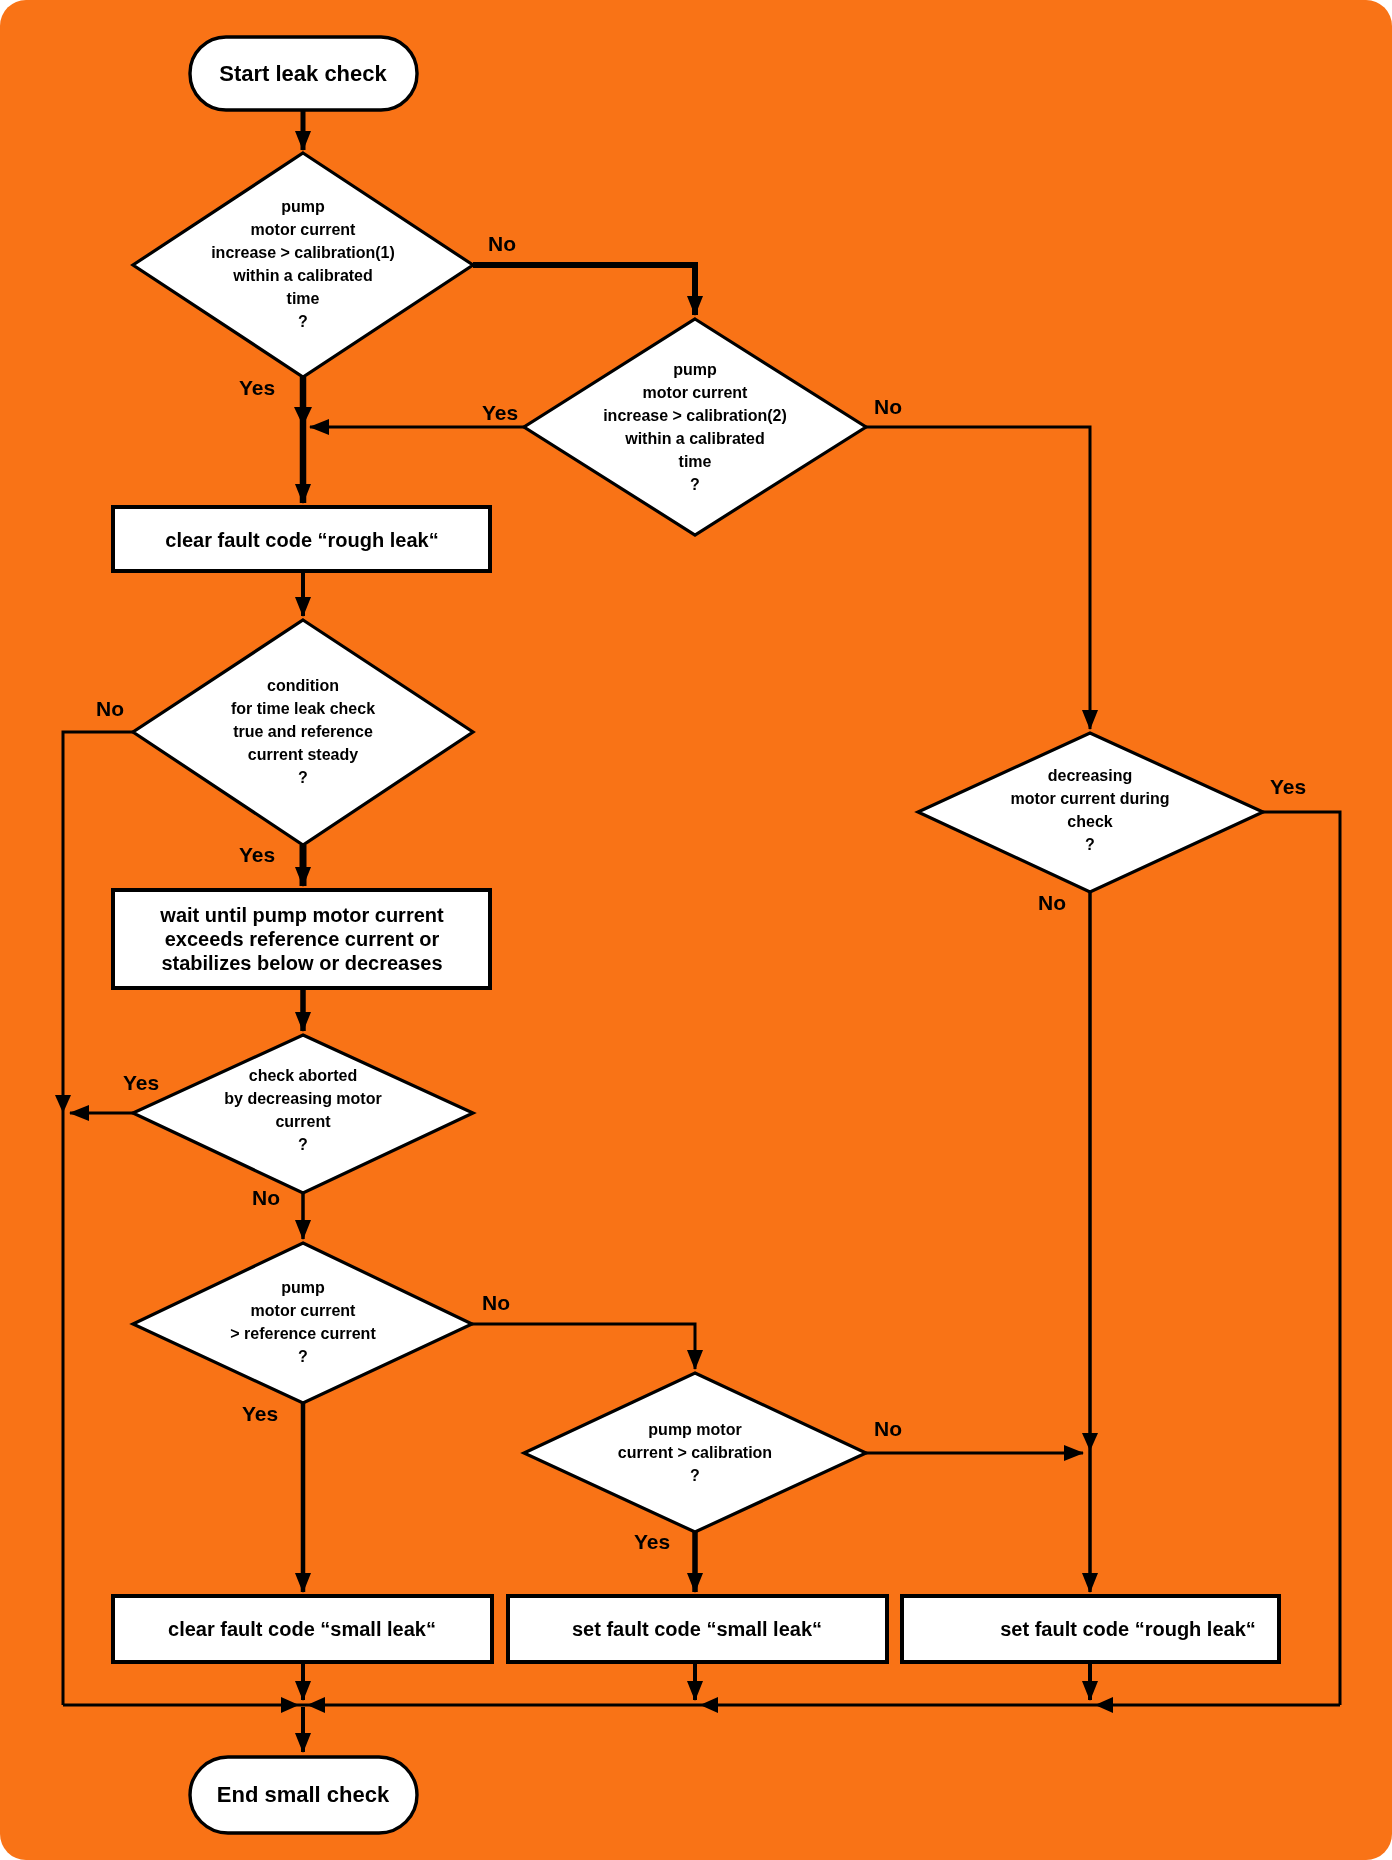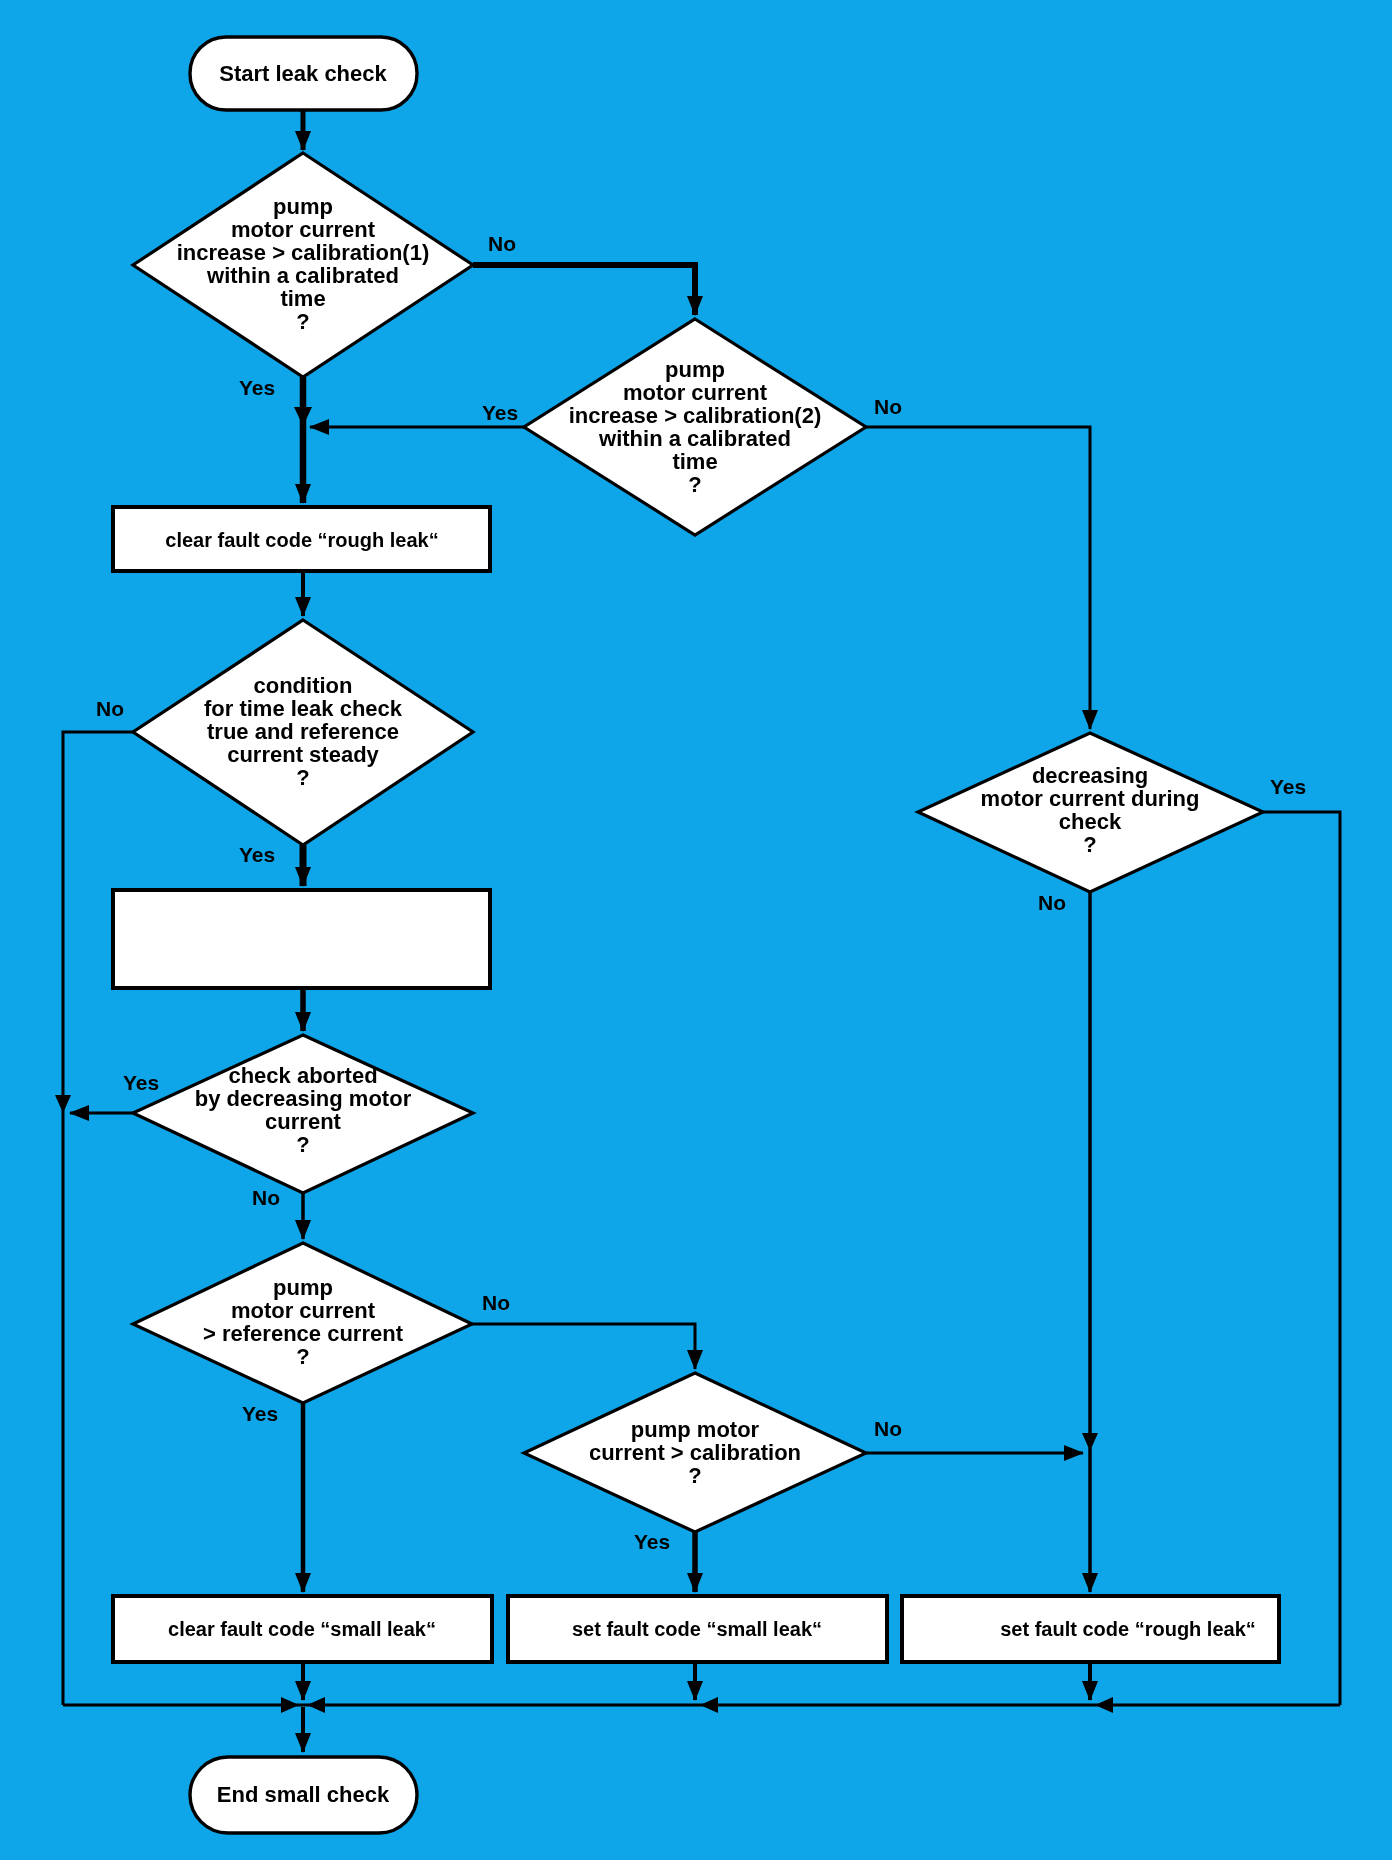--- a/index.html
+++ b/index.html
@@ -1,32 +1,32 @@
 <!DOCTYPE html>
 <html><head>
 <meta charset="utf-8">
 <style>
   html,body{margin:0;padding:0;background:#ffffff;}
   #stage{position:relative;width:1392px;height:1860px;background:#ffffff;overflow:hidden;
          font-family:"Liberation Sans",sans-serif;color:#000;}
   #chart-svg{position:absolute;left:0;top:0;}
   .lbl{position:absolute;transform:translate(-50%,-50%);font-weight:bold;text-align:center;
        white-space:pre-line;color:#000;}
-  .node-lbl{font-size:22px;line-height:23px;width:420px;}
+  .node-lbl{font-size:16px;line-height:23px;width:420px;}
   .box-lbl{font-size:20px;line-height:24px;width:420px;}
   .oval-lbl{font-size:22px;line-height:24px;width:260px;}
   .edge-lbl{font-size:21px;line-height:21px;text-align:center;}
   svg .shape{fill:#ffffff;stroke:#000000;}
   svg .edge{fill:none;stroke:#000000;}
   svg .ah{fill:#000000;stroke:none;}
 </style>
 </head>
 <body>
 
-<div id="stage" style="background: #0ea5e9;">
+<div id="stage" style="background: #f97316; border-radius: 26px;">
 
   <svg id="chart-svg" width="1392" height="1860" viewBox="0 0 1392 1860">
     <defs>
       <marker id="ah" markerUnits="userSpaceOnUse" markerWidth="20" markerHeight="16" refX="19" refY="8" orient="auto">
         <path d="M0,0 L20,8 L0,16 Z" fill="#000000"></path>
       </marker>
     </defs>
 
     <g>
       <path class="edge" d="M303,110 V150" stroke-width="5" marker-end="url(#ah)" stroke="#000000"></path>
@@ -130,20 +130,23 @@
 increase &gt; calibration(2)
 within a calibrated
 time
 ?</div>
   <div class="lbl box-lbl" style="left:302px;top:540px">clear fault code “rough leak“</div>
   <div class="lbl node-lbl" style="left:303px;top:731px">condition
 for time leak check
 true and reference
 current steady
 ?</div>
+  <div class="lbl box-lbl" style="left:302px;top:939px">wait until pump motor current
+exceeds reference current or
+stabilizes below or decreases</div>
   <div class="lbl node-lbl" style="left:303px;top:1110px">check aborted
 by decreasing motor
 current
 ?</div>
   <div class="lbl node-lbl" style="left:303px;top:1322px">pump
 motor current
 &gt; reference current
 ?</div>
   <div class="lbl node-lbl" style="left:695px;top:1452px">pump motor
 current &gt; calibration

